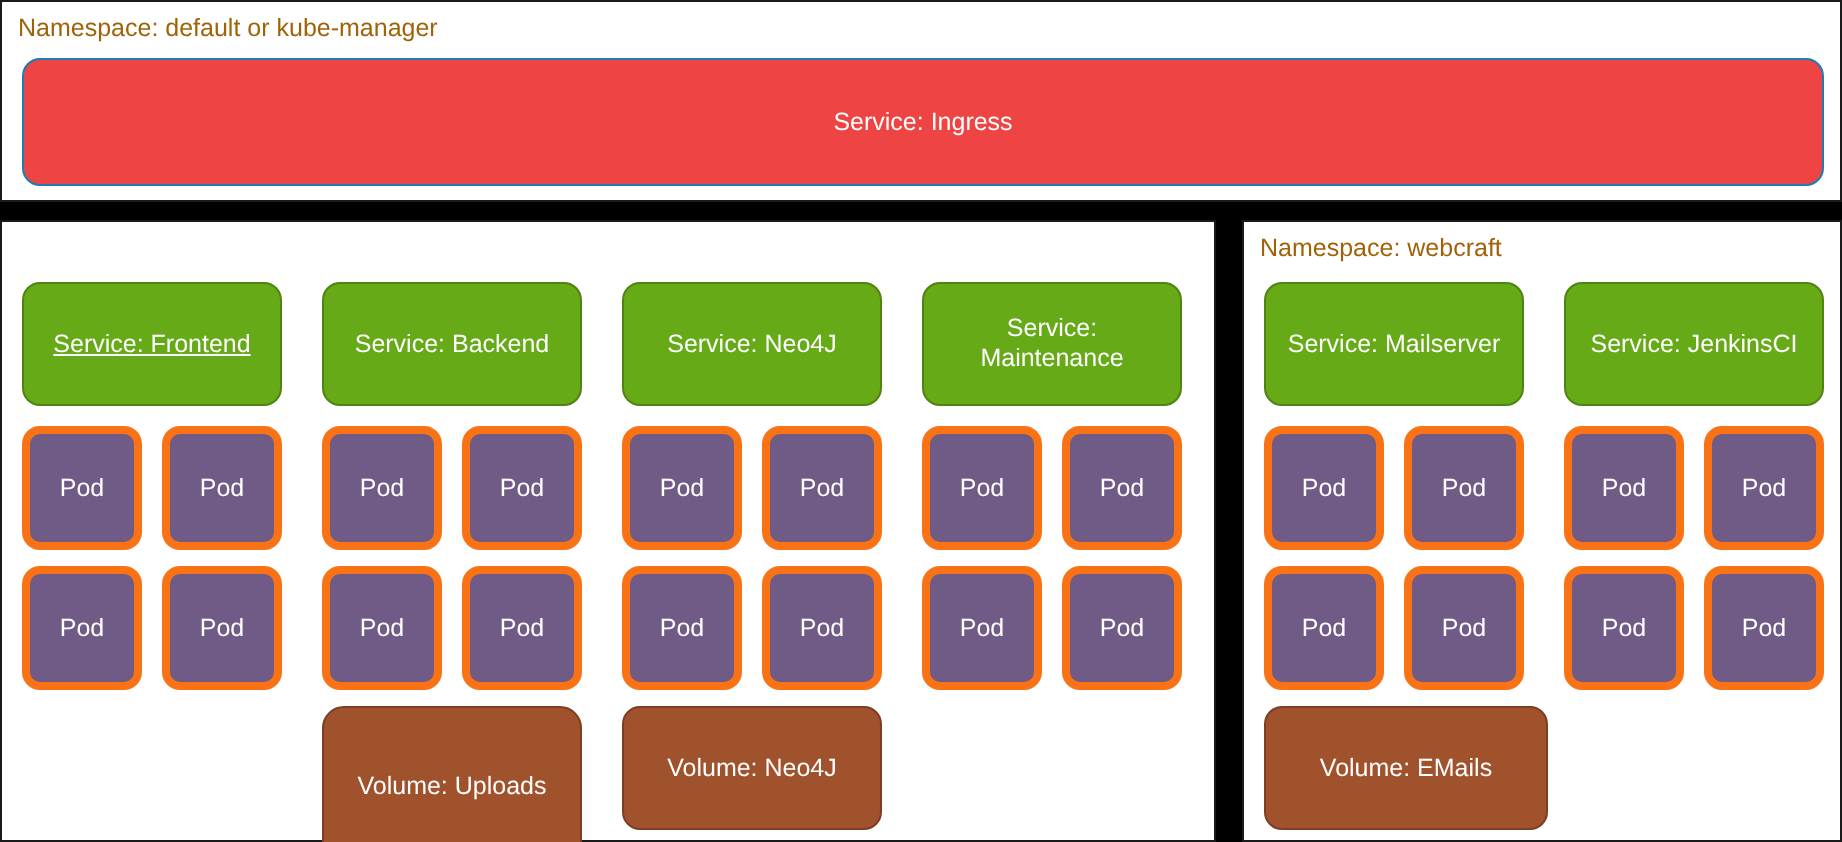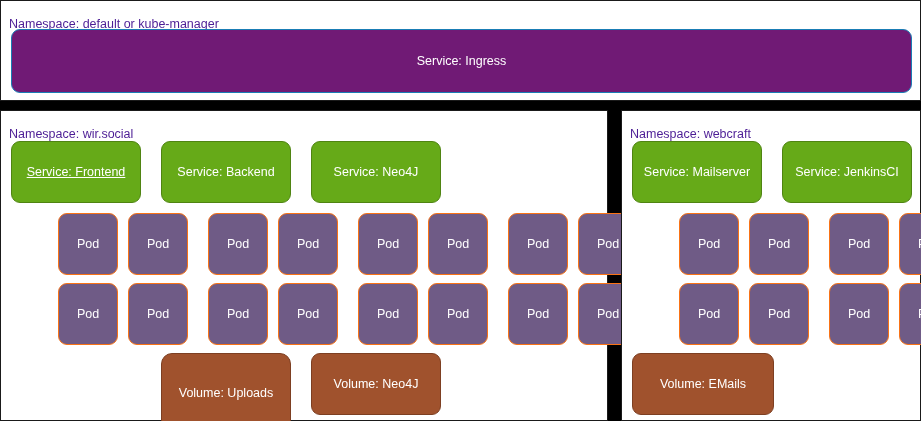--- a/index.html
+++ b/index.html
@@ -46,54 +46,53 @@
   #panel-right {
     left: 621px;
     top: 110px;
     width: 300px;
     height: 311px;
   }
 
   .ns-label {
     position: absolute;
     left: 8px;
-    top: 16px;
+    top: 6px;
     font-size: 12.5px;
-    color: #4c1d95;
+    color: #a16207;
     white-space: nowrap;
     line-height: 15px;
   }
 
   
   .node {
     position: absolute;
     box-sizing: border-box;
     border-radius: 9px;
     display: flex;
     align-items: center;
     justify-content: center;
     color: #ffffff;
     font-size: 12.5px;
     text-align: center;
     line-height: 15px;
     padding: 2px 4px;
   }
 
   .node.ingress {
-    background: #701a75;
+    background: #ef4444;
     border: 1px solid #1a7db5;
   }
   .node.service {
     background: #66aa18;
     border: 1px solid #4f8412;
   }
   .node.pod {
     background: #6f5b86;
-    border: 1px solid #f97316;
-    margin-left: 47px;
+    border: 4px solid #f97316;
   }
   .node.volume {
     background: #a0522d;
     border: 1px solid #7d3f22;
   }
 
   
   #ingress-box {
     left: 10px;
     top: 28px;
@@ -105,25 +104,25 @@
 <body>
 
 <div class="canvas">
 
   <div class="panel" id="panel-top">
     <div class="ns-label">Namespace: default or kube-manager</div>
     <div class="node ingress" id="ingress-box">Service: Ingress</div>
   </div>
 
   <div class="panel" id="panel-left">
-    <div class="ns-label">Namespace: wir.social</div>
 
     <div class="node service" style="left:10px;  top:30px; width:130px; height:62px;text-decoration:underline;">Service: Frontend</div>
     <div class="node service" style="left:160px; top:30px; width:130px; height:62px;text-align:center;">Service: Backend</div>
     <div class="node service" style="left:310px; top:30px; width:130px; height:62px;">Service: Neo4J</div>
+    <div class="node service" style="left:460px; top:30px; width:130px; height:62px;">Service: Maintenance</div>
 
     <div class="node pod" style="left:10px;  top:102px; width:60px; height:62px;">Pod</div>
     <div class="node pod" style="left:80px;  top:102px; width:60px; height:62px;">Pod</div>
     <div class="node pod" style="left:160px; top:102px; width:60px; height:62px;">Pod</div>
     <div class="node pod" style="left:230px; top:102px; width:60px; height:62px;">Pod</div>
     <div class="node pod" style="left:310px; top:102px; width:60px; height:62px;">Pod</div>
     <div class="node pod" style="left:380px; top:102px; width:60px; height:62px;">Pod</div>
     <div class="node pod" style="left:460px; top:102px; width:60px; height:62px;">Pod</div>
     <div class="node pod" style="left:530px; top:102px; width:60px; height:62px;">Pod</div>
 

